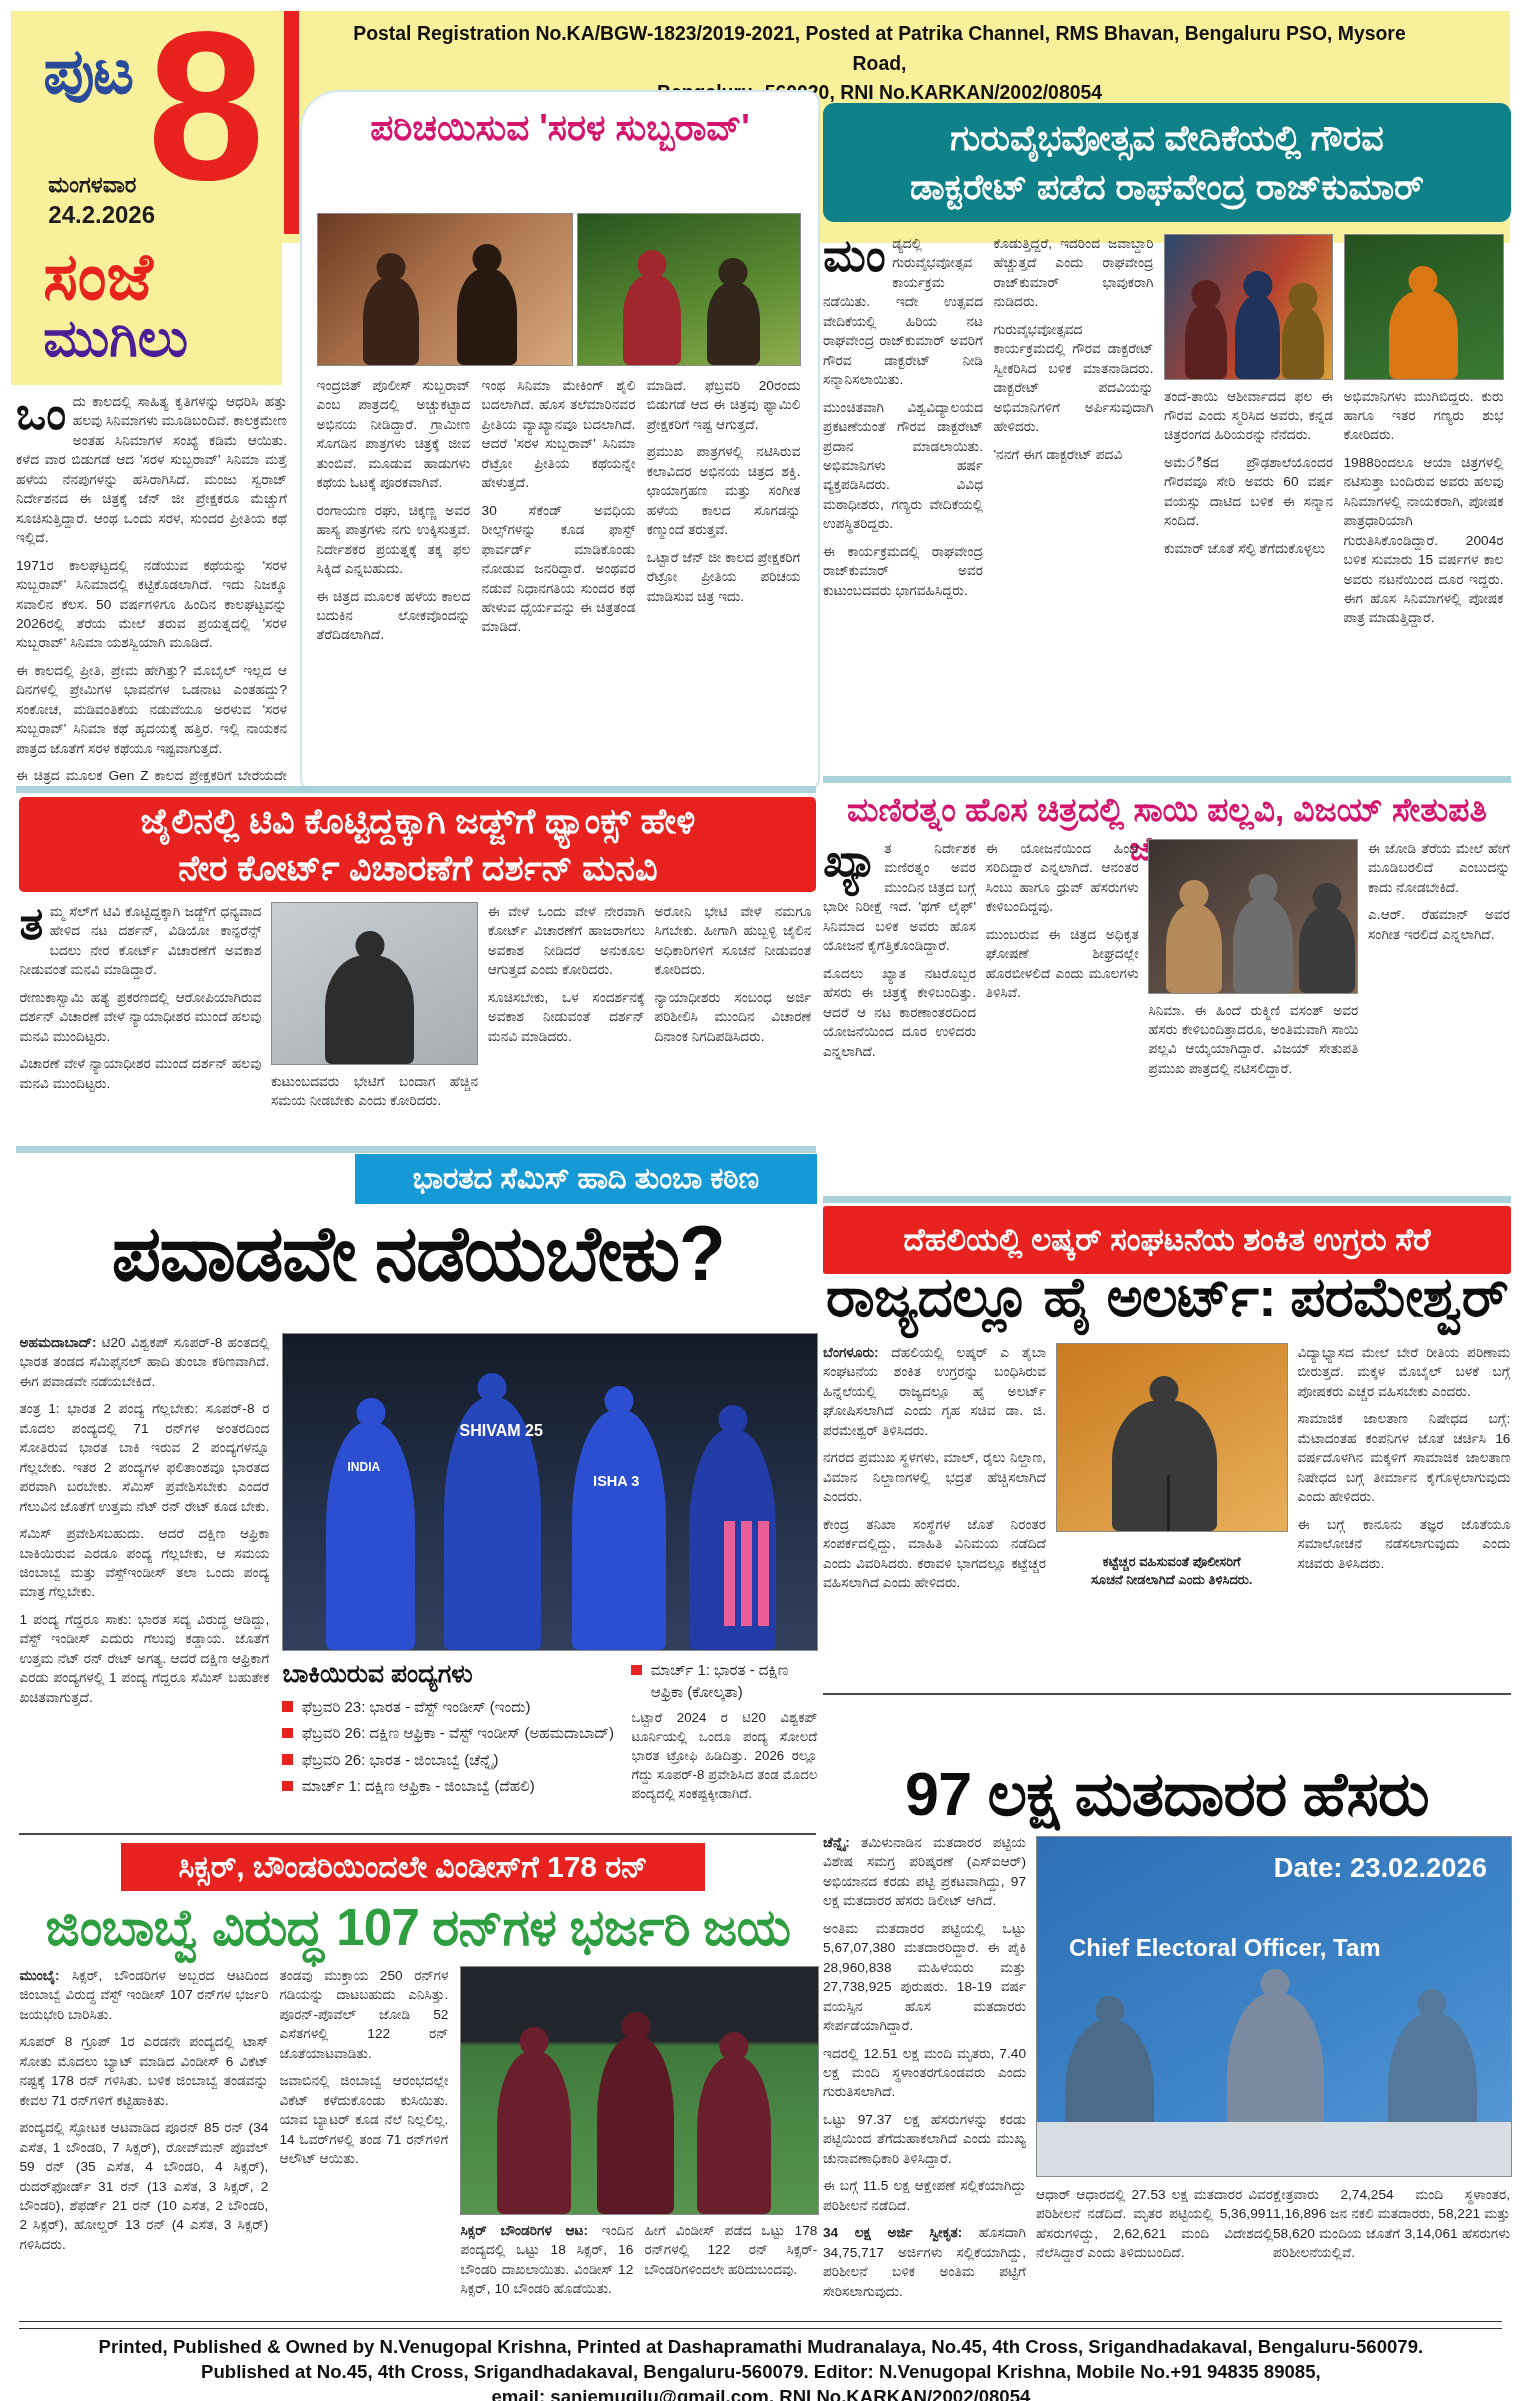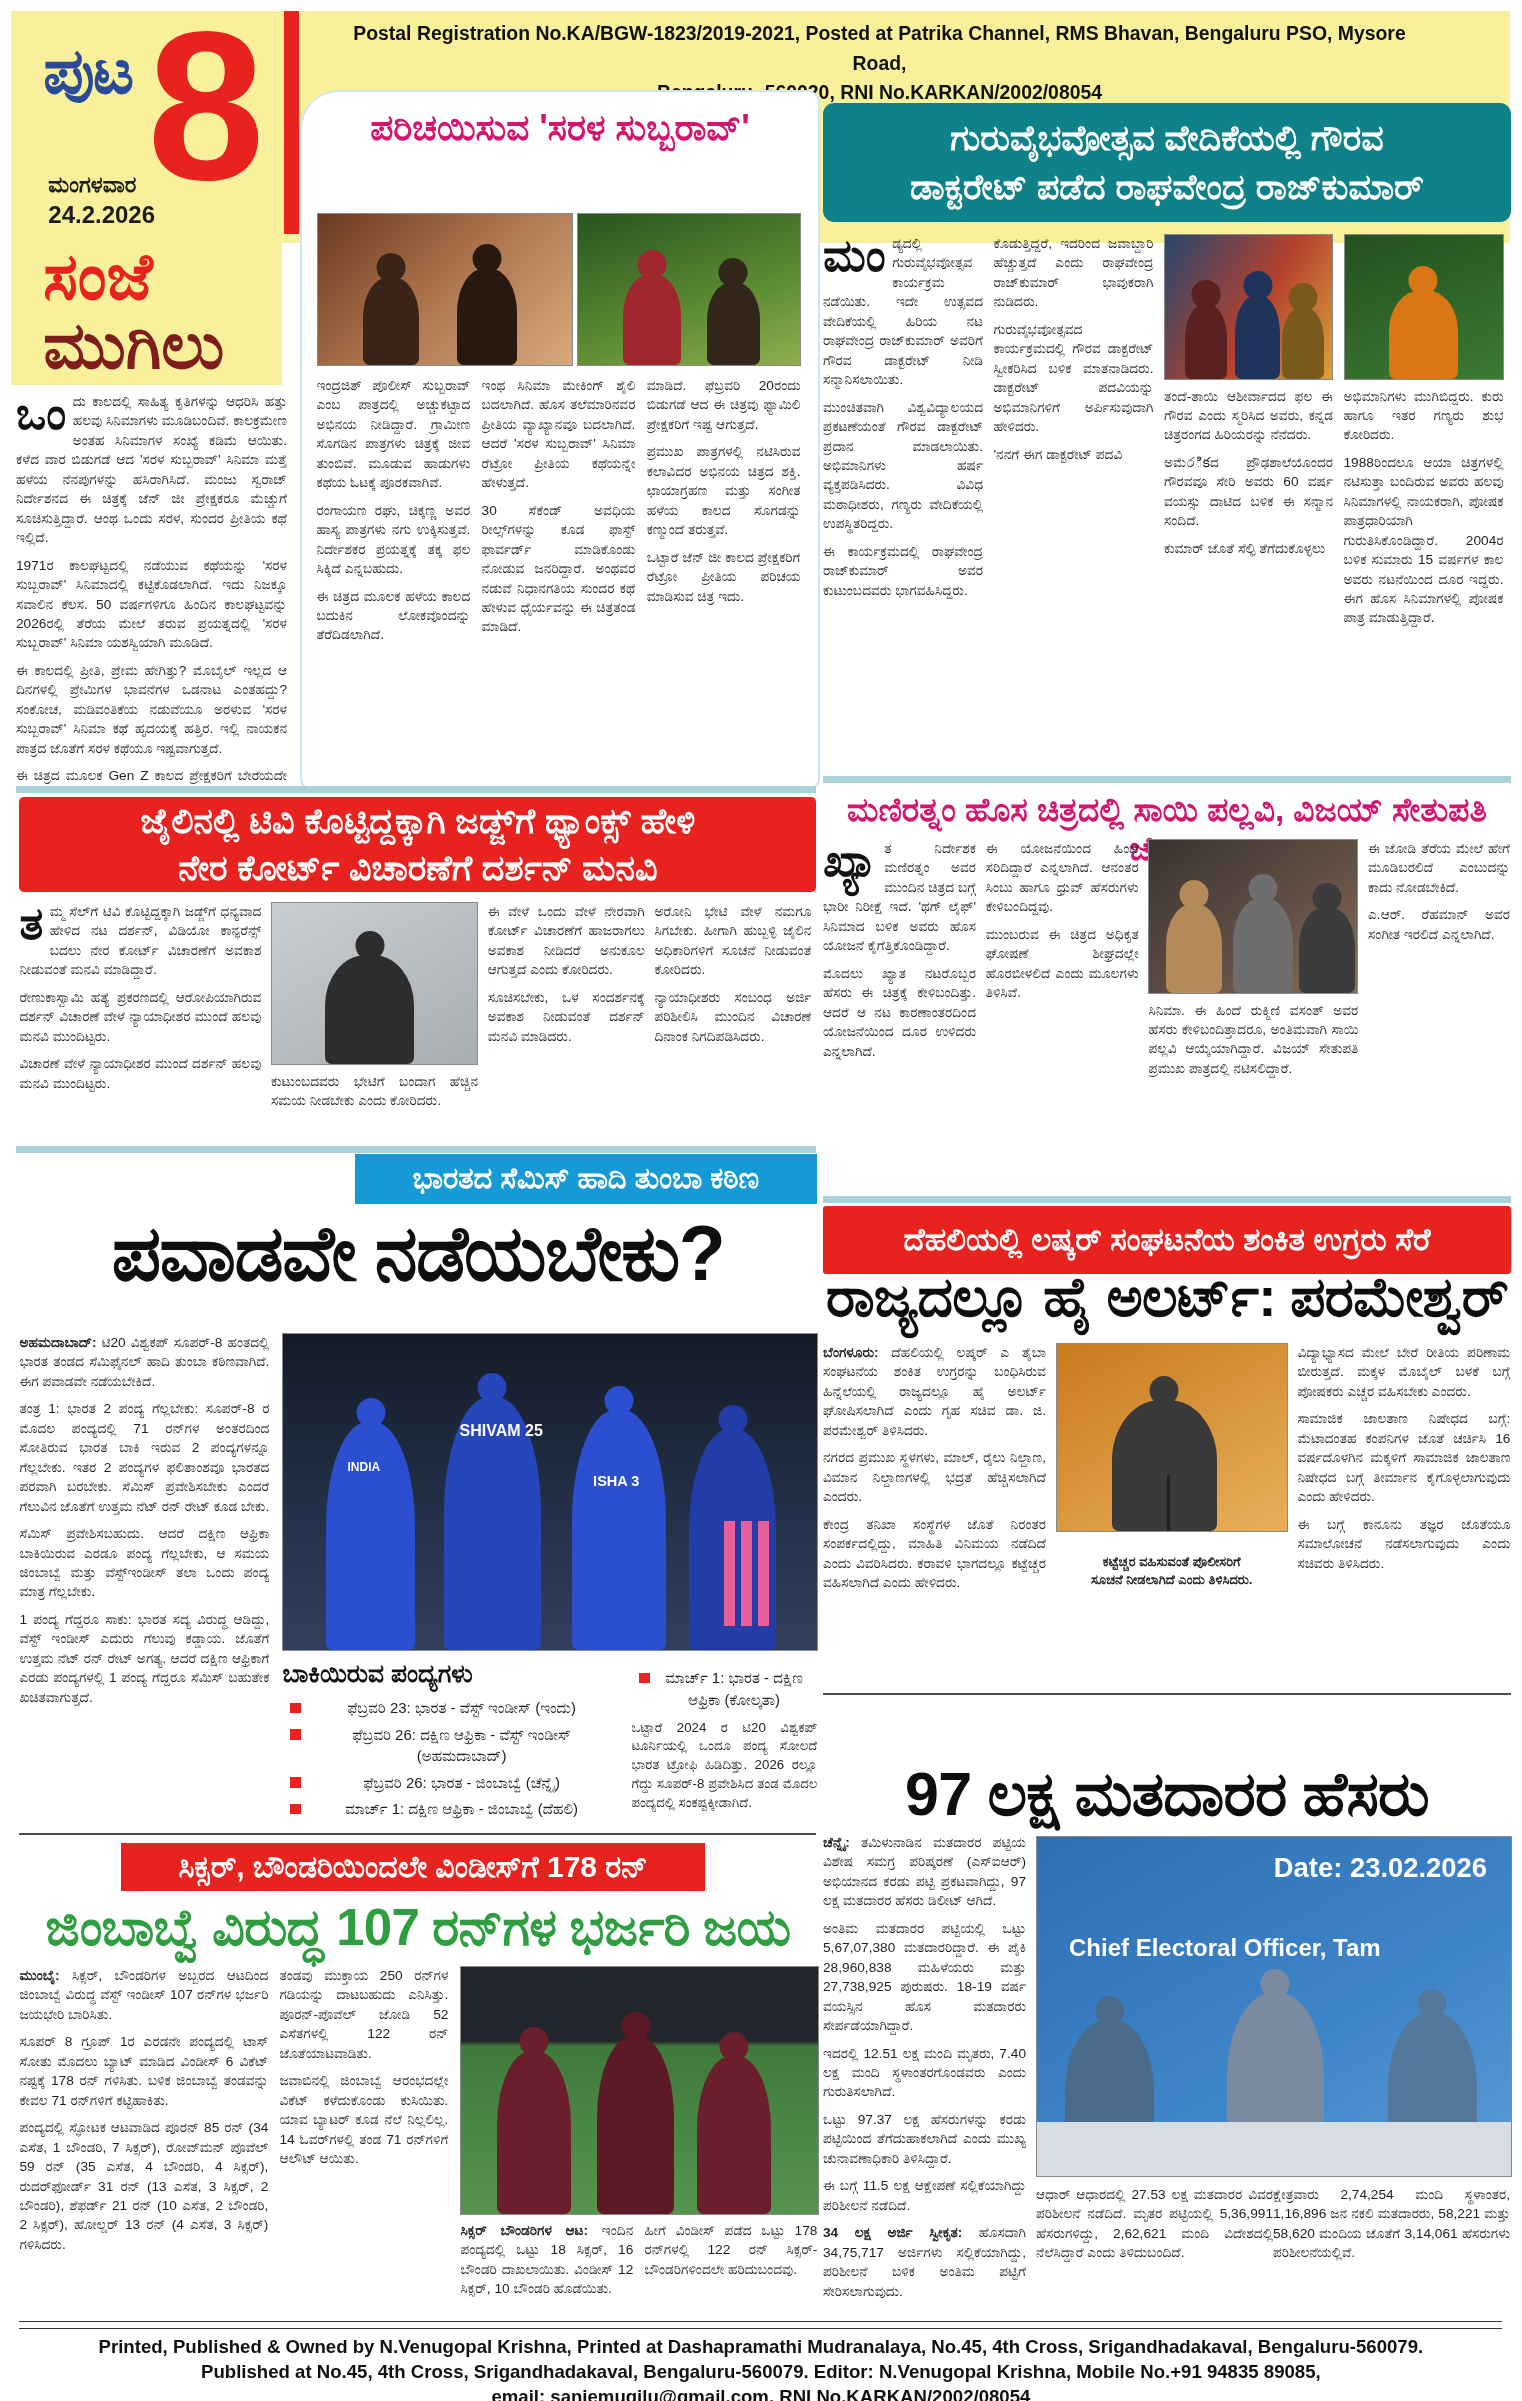--- a/index.html
+++ b/index.html
@@ -8,21 +8,21 @@
         outline:0.8px solid #b5b5b5;margin:0 auto;}
   .abs{position:absolute;}
   
   .yellow-band{left:11.3px;top:11.3px;width:1499px;height:232px;background:#f9f09b;}
   .masthead{left:11.3px;top:11.3px;width:271px;height:374px;background:#f9f09b;}
   .puta{left:32px;top:24px;font-size:63px;font-weight:800;color:#2a4a9c;letter-spacing:-1.6px;}
   .big8{left:136px;top:-21px;font-size:211px;font-weight:800;color:#e8231f;line-height:1.1;}
   .weekday{left:37px;top:161px;font-size:22px;font-weight:700;color:#1d1d1d;}
   .mdate{left:37px;top:190px;font-size:24px;font-weight:700;color:#1d1d1d;}
   .sanje{left:32px;top:228px;font-size:65px;font-weight:800;color:#e8231f;}
-  .mugilu{left:32px;top:297px;font-size:65px;font-weight:800;color:#7f1d1d;}
+  .mugilu{left:32px;top:297px;font-size:52px;font-weight:800;color:#4c1d95;}
   .redbar{left:284px;top:11.3px;width:14.5px;height:223px;background:#e8231f;}
   .postal{left:339px;top:19.4px;width:1081px;text-align:center;font-size:19.4px;font-weight:700;
           color:#111;line-height:1.5;}
   
   .colp p{margin:0 0 8px;font-size:13.7px;line-height:1.42;text-align:justify;}
   .dropcap{float:left;font-size:45px;line-height:.85;font-weight:800;padding:3.2px 6.5px 0 0;color:#111;}
   .dateline{font-weight:800;}
   .divider{height:6.5px;background:#a9d3d8;}
   .thinrule{height:1.6px;background:#4a4a4a;}
   
@@ -53,21 +53,21 @@
   
   .kicker{left:355px;top:1154px;width:462px;height:50px;background:#169ad6;color:#fff;
           font-size:29px;font-weight:800;display:flex;align-items:center;justify-content:center;}
   .sporthead{left:19.4px;top:1209px;width:797px;text-align:center;font-size:77px;font-weight:800;
              color:#0e0e0e;letter-spacing:-1.6px;}
   .sbody{left:19.4px;top:1333px;width:797px;height:499px;}
   .scol1{left:0;top:0;width:250px;height:499px;overflow:hidden;}
   .sphoto{left:263px;top:0;width:534px;height:316px;}
   .sfix{left:263px;top:326px;width:339px;height:173px;overflow:hidden;}
   .sfix h4{margin:0 0 6.5px;font-size:25px;font-weight:800;color:#111;}
-  .sfix ul,.sside ul{list-style:none;margin:8px;padding:0;text-align:center;}
+  .sfix ul,.sside ul{list-style:none;margin:0;padding:0;}
   .sfix li,.sside li{position:relative;padding-left:19.4px;font-size:15px;line-height:1.45;margin-bottom:4.8px;}
   .sfix li::before,.sside li::before{content:"";position:absolute;left:0;top:5.6px;width:10.5px;height:10.5px;background:#e8231f;}
   .sside{left:612px;top:326px;width:186px;height:173px;overflow:hidden;}
   .sside p{margin:6.5px 0 0;font-size:13.3px;line-height:1.42;text-align:justify;}
   
   .pbanner{left:823px;top:1206px;width:688px;height:68px;background:#e8231f;color:#fff;font-size:31px;
            font-weight:800;display:flex;align-items:center;justify-content:center;border-radius:3.2px;}
   .phead{left:823px;top:1265px;width:688px;text-align:center;font-size:55px;font-weight:800;color:#0d0d0d;letter-spacing:-0.8px;}
   .pbody{left:823px;top:1343px;width:688px;height:344px;display:flex;gap:9.7px;overflow:hidden;}
   .pbody .c{overflow:hidden;}

